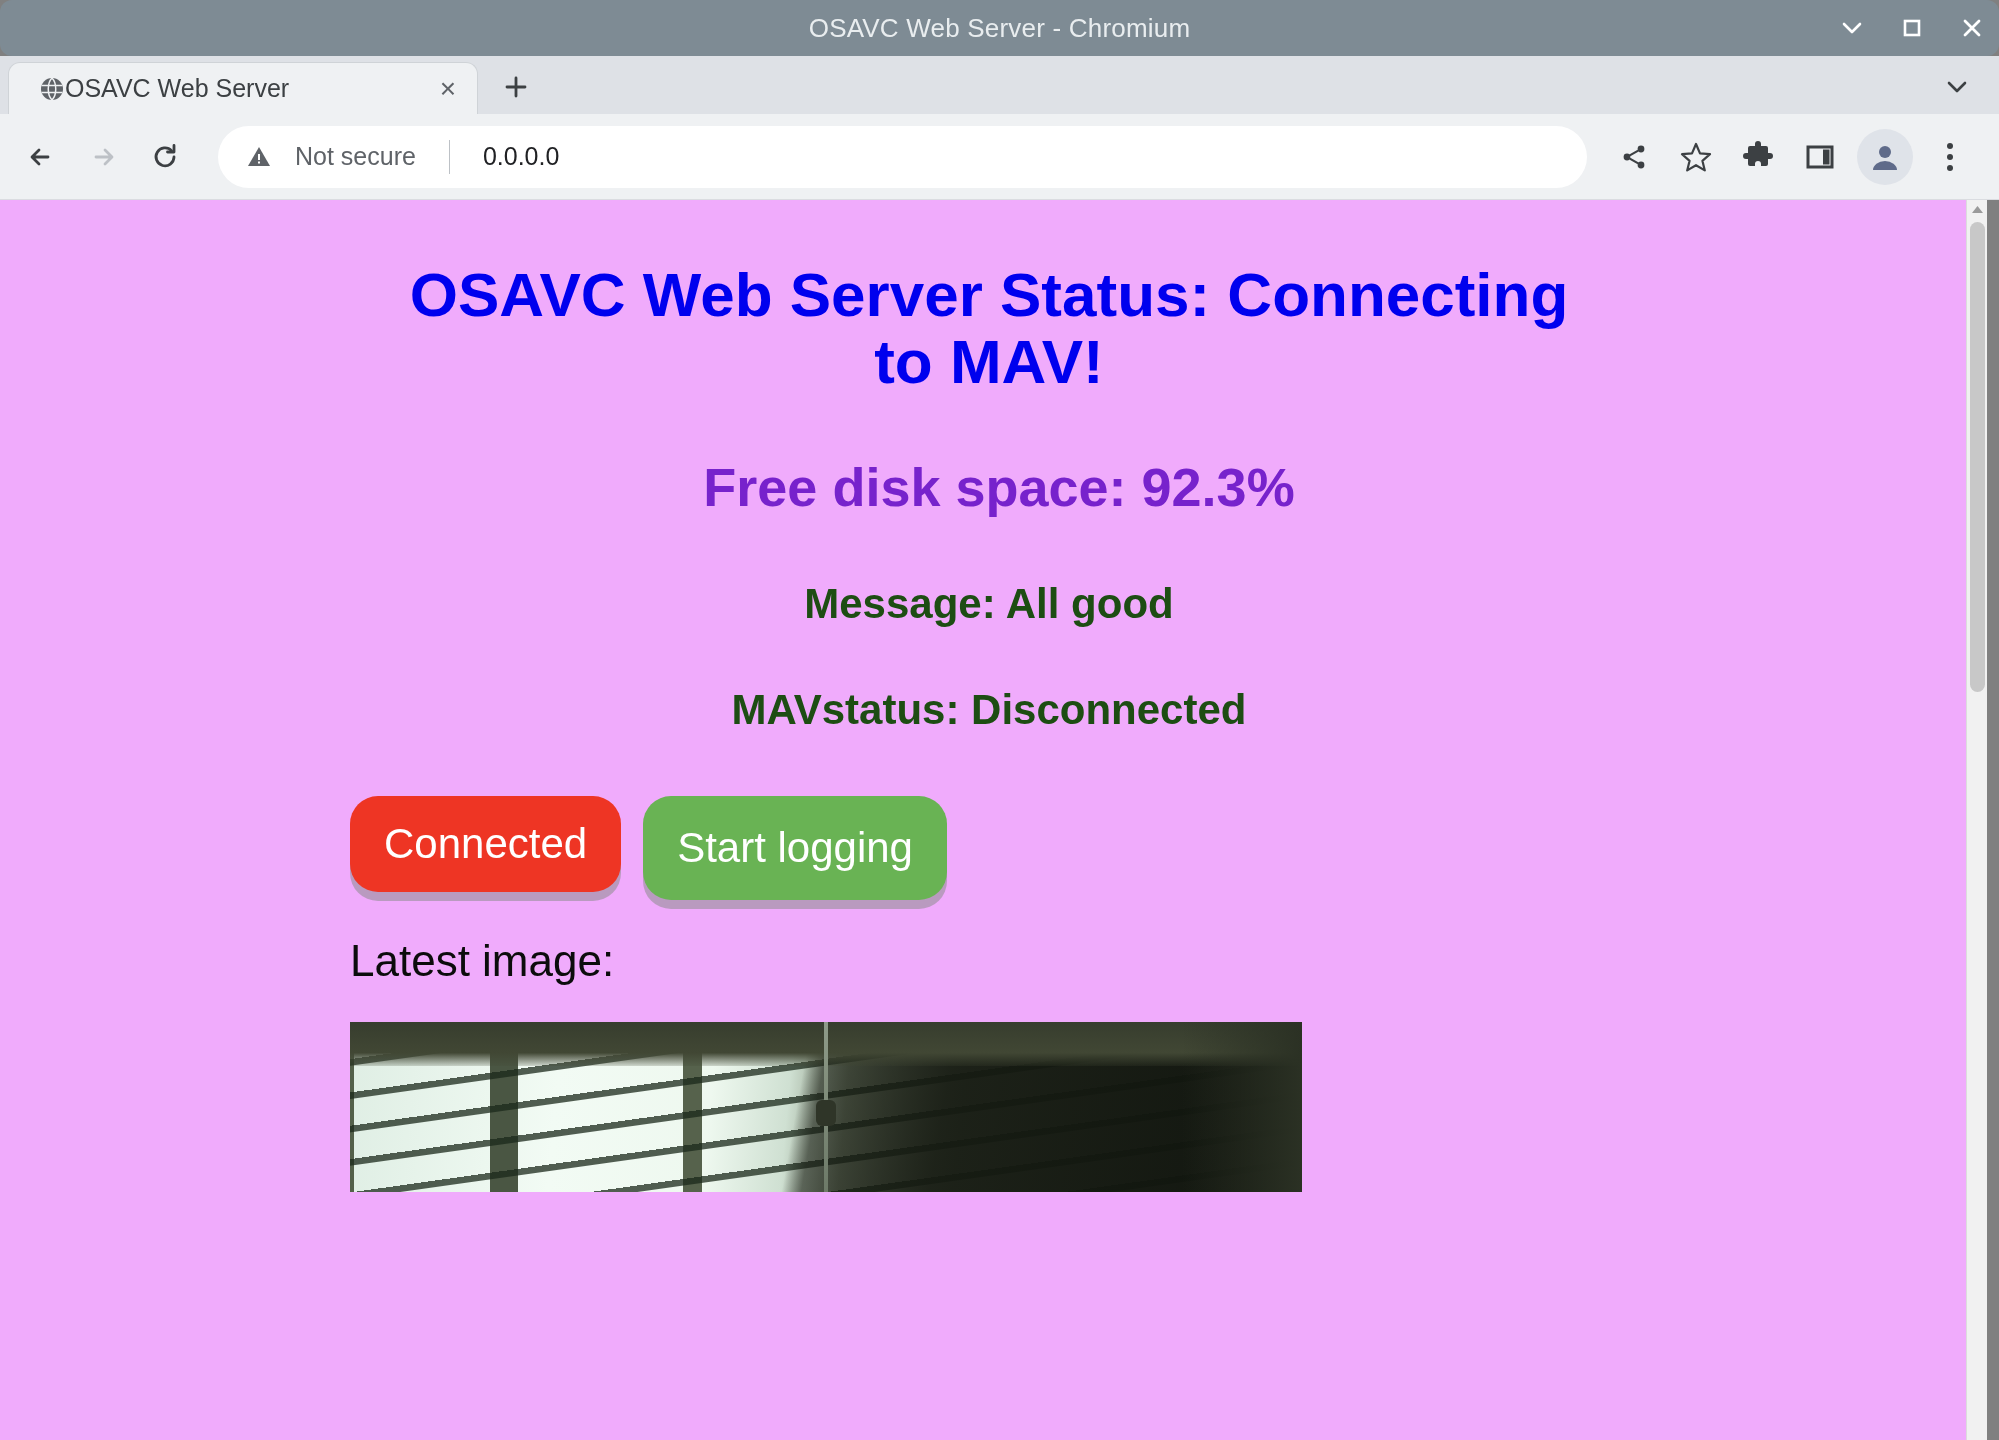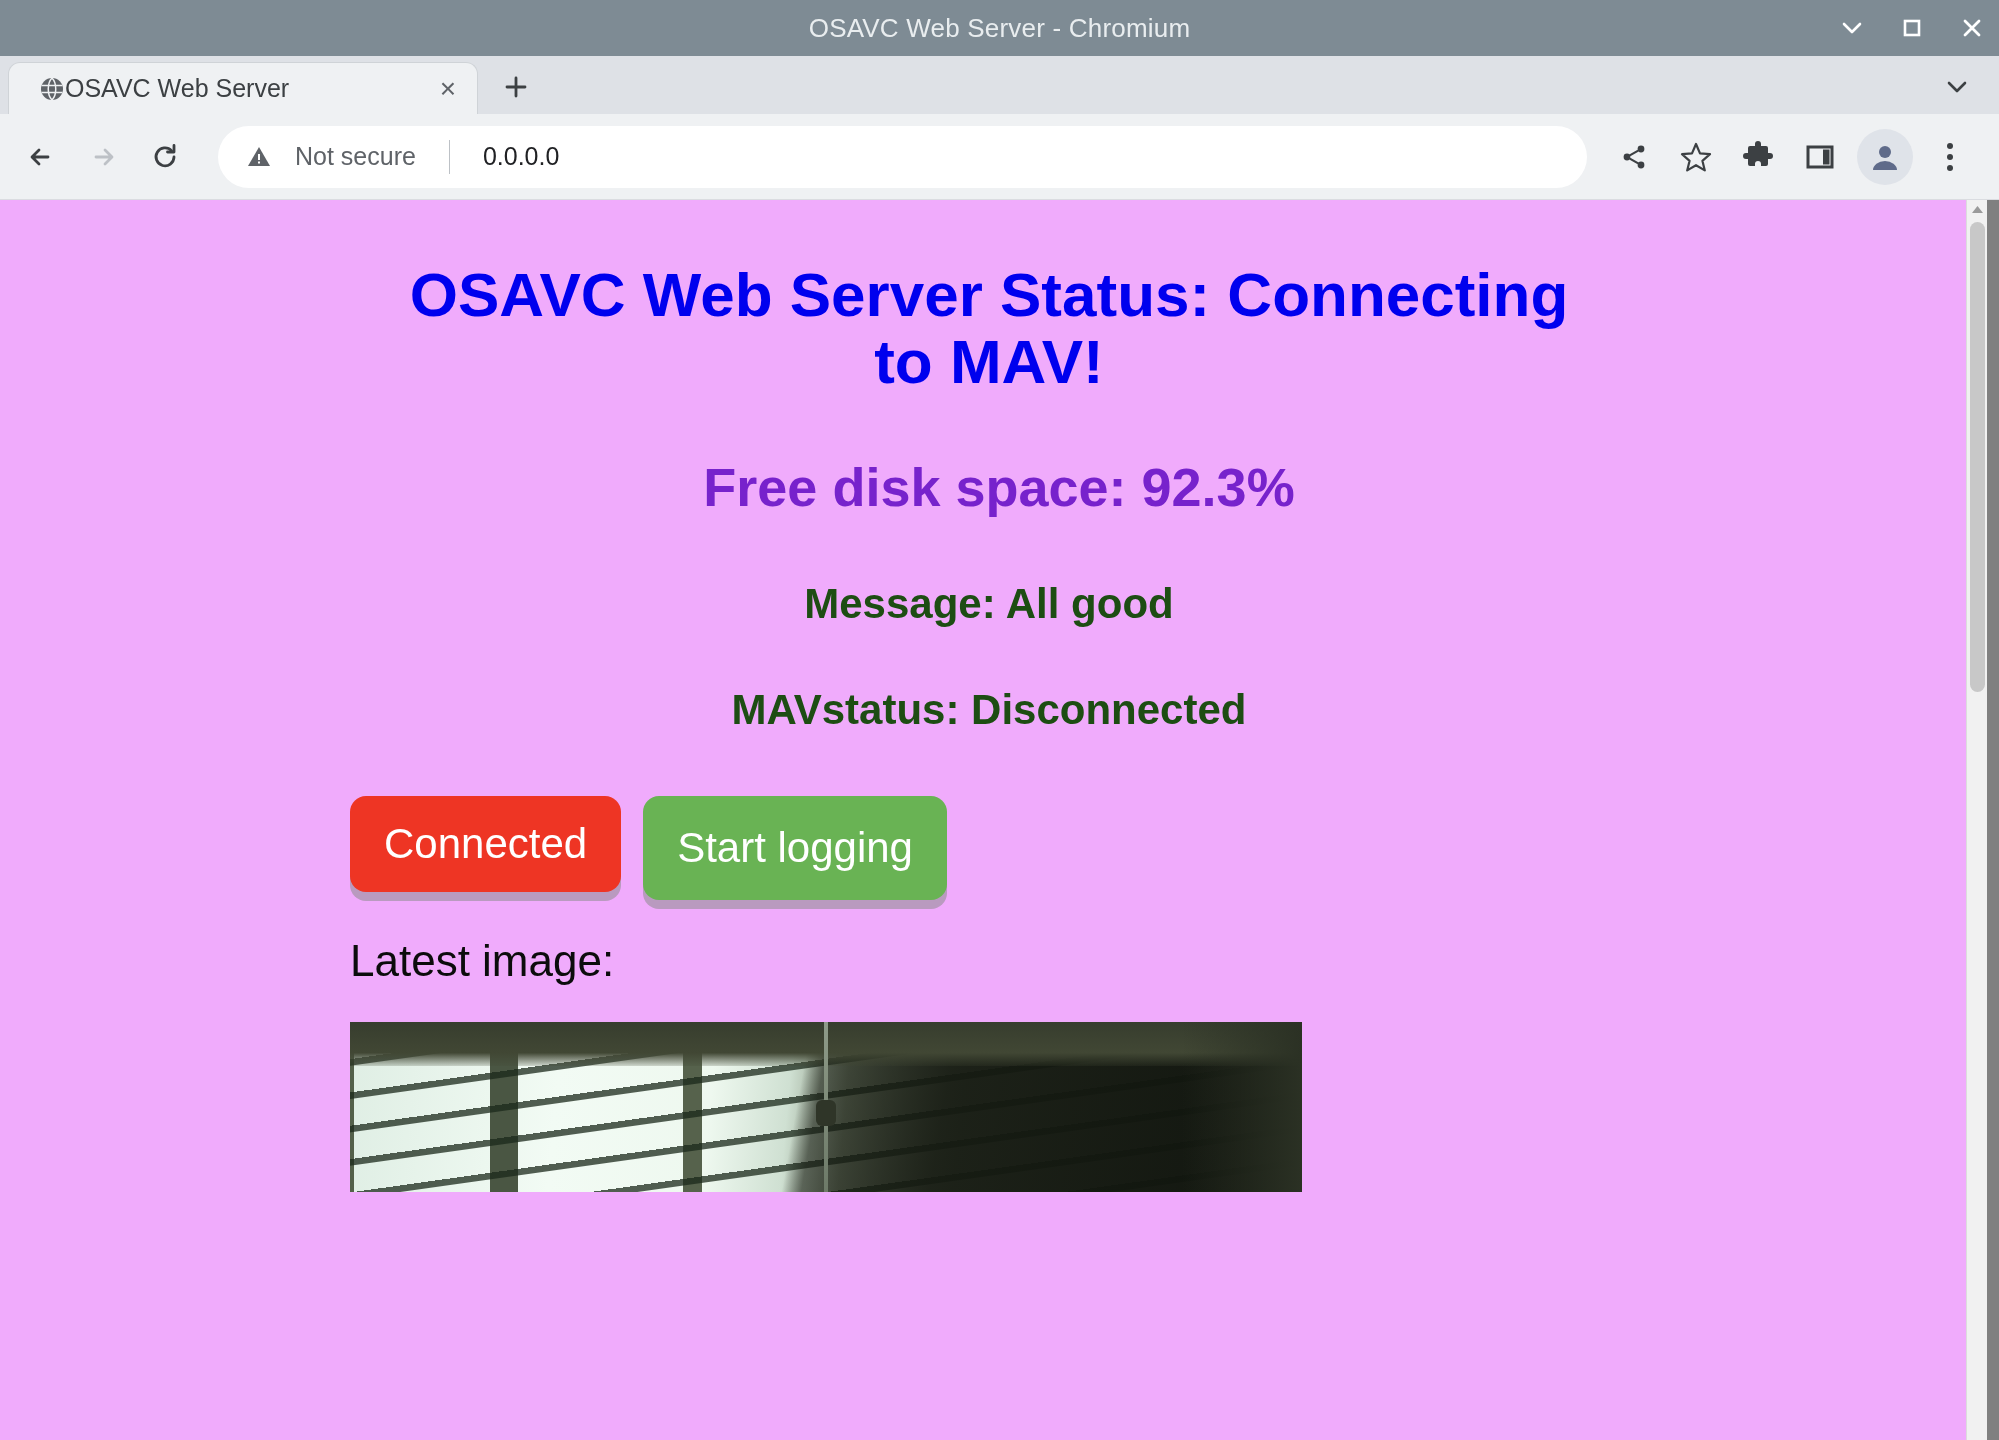--- a/index.html
+++ b/index.html
@@ -9,20 +9,21 @@
     font-family: "Liberation Sans", sans-serif;
     background: #808080;
   }
 
   
   .titlebar {
     height: 56px; width: 100%;
     background: #7e8b94;
     display: flex; align-items: center; justify-content: center;
     position: relative;
+    border-radius: 12px;
   }
   .titlebar-text {
     color: #e9edef; font-size: 26px; letter-spacing: .2px;
   }
   .win-controls {
     position: absolute; right: 14px; top: 0; height: 56px;
     display: flex; align-items: center; gap: 34px;
   }
   .win-btn { width: 26px; height: 26px; display: flex; align-items: center; justify-content: center; cursor: default; }
   .win-btn svg { display: block; }
@@ -131,21 +132,21 @@
   .btnrow {
     display: flex; align-items: flex-start; gap: 22px;
     padding-left: 350px;
   }
   .btnrow.row1 { margin-top: 62px; }
   .btnrow.row2 { margin-top: 44px; }
 
   button.act {
     font-family: "Liberation Sans", sans-serif;
     font-size: 42px; color: #ffffff;
-    border: none; border-radius: 16px;
+    border: none; border-radius: 28px;
     padding: 26px 34px;
     cursor: pointer;
     box-shadow: 0 9px 0 rgba(140,140,140,.55);
     line-height: 1.05;
   }
   button.red   { background: #ee3524; }
   button.green { background: #69b354; }
   button.pale  { background: #d6f5cf; }
   button.tall  { padding-top: 30px; padding-bottom: 30px; }
 

